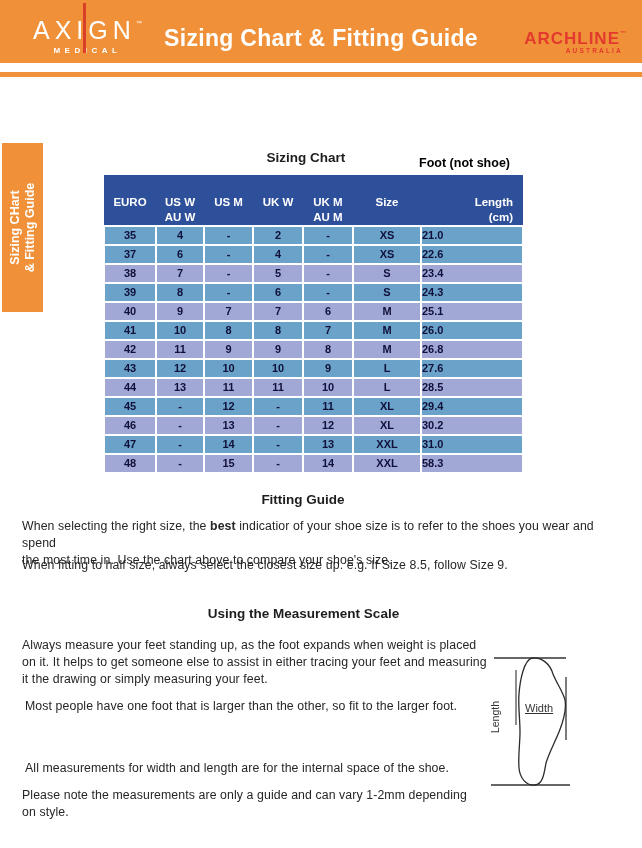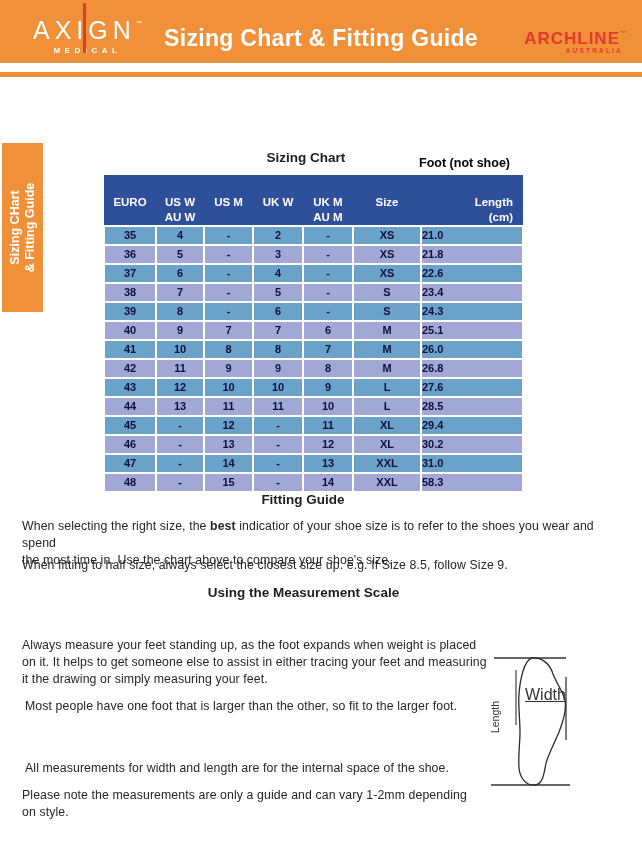--- a/index.html
+++ b/index.html
@@ -52,32 +52,32 @@
   tr.even td { background:var(--row-lavender,#A1A8D5); }
 
   
   .sec-h { position:absolute; left:0; width:606px; text-align:center;
            font-size:13.5px; font-weight:700; color:#1d1d1d; }
   .para { position:absolute; font-size:12.3px; line-height:17px; color:#262626;
           white-space:pre-line; letter-spacing:0.1px; }
   #h-fitting { top:492px; }
   #p-fit1 { top:518px; left:22px; width:606px; }
   #p-fit2 { top:557px; left:22px; width:606px; }
-  #h-measure { top:585px; width:592px;padding-left:15px; }
+  #h-measure { top:606px; width:592px;padding-left:15px; }
   #p-m1 { top:611px; left:22px; width:560px; }
   #p-m2 { top:637px; left:22px; width:480px; }
   #p-m3 { top:698px; left:25px; width:480px; }
   #p-m4 { top:760px; left:25px; width:480px; }
   #p-m5 { top:787px; left:22px; width:480px; }
   .bold { font-weight:700; }
 
   
   .foot-diagram { position:absolute; left:488px; top:648px; width:95px; height:145px; }
   .foot-diagram svg { position:absolute; left:0; top:0; }
-  .width-label { position:absolute; left:37px; top:38px; font-size:16px; color:#333;text-decoration:underline; }
+  .width-label { position:absolute; left:37px; top:54px; font-size:11px; color:#333;text-decoration:underline; }
   .length-label { position:absolute; left:-9px; top:63px; font-size:10.5px; color:#333;
                   transform:rotate(-90deg); }
 </style>
 </head>
 <body>
 
 <div class="page">
 
   <div class="band">
     <div class="axign">
@@ -130,29 +130,20 @@
     <tbody>
         <tr class="odd">
           <td class="c0">35</td>
           <td class="c1">4</td>
           <td class="c2">-</td>
           <td class="c3">2</td>
           <td class="c4">-</td>
           <td class="c5">XS</td>
           <td class="c6">21.0</td>
         </tr>
-        <tr class="even">
-          <td class="c0">36</td>
-          <td class="c1">5</td>
-          <td class="c2">-</td>
-          <td class="c3">3</td>
-          <td class="c4">-</td>
-          <td class="c5">XS</td>
-          <td class="c6">21.8</td>
-        </tr>
         <tr class="odd">
           <td class="c0">37</td>
           <td class="c1">6</td>
           <td class="c2">-</td>
           <td class="c3">4</td>
           <td class="c4">-</td>
           <td class="c5">XS</td>
           <td class="c6">22.6</td>
         </tr>
         <tr class="even">

